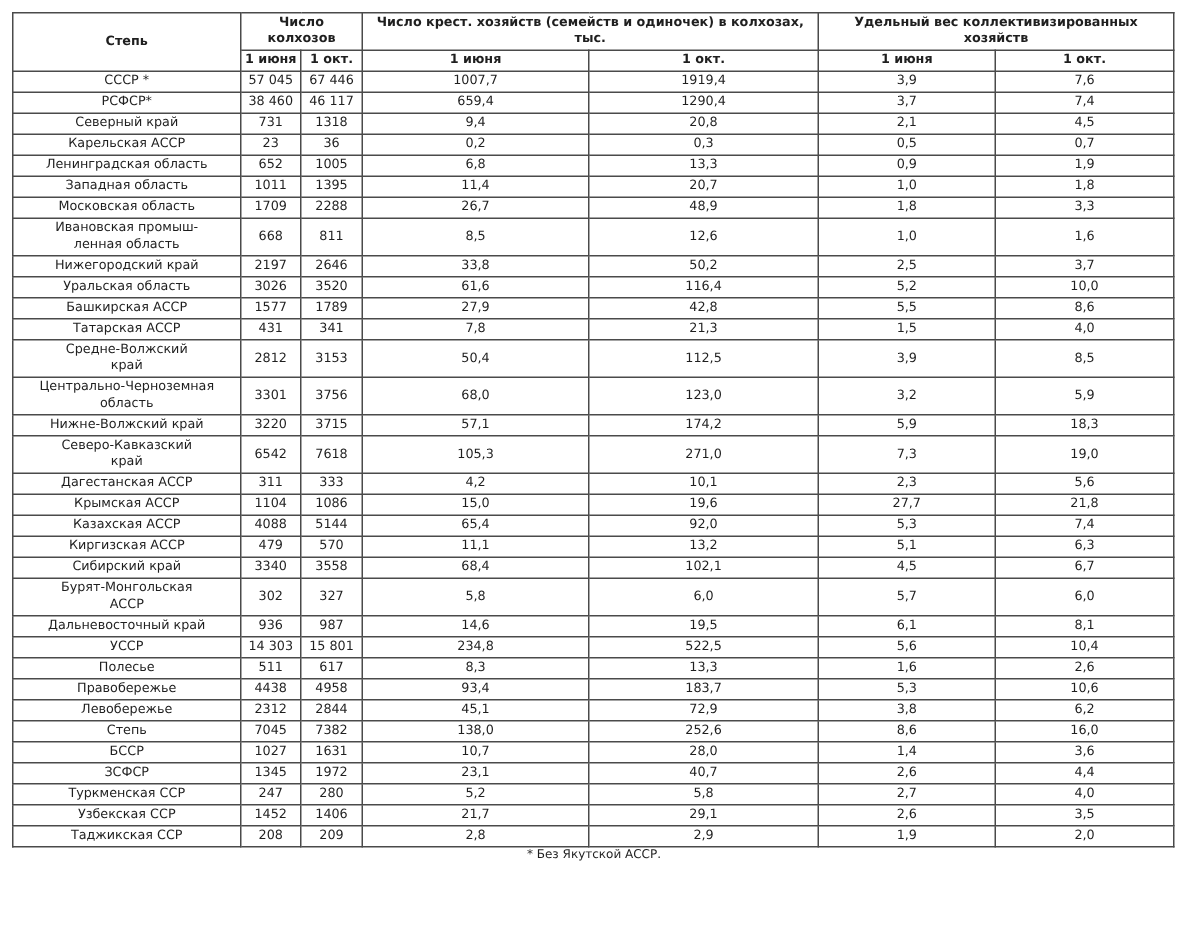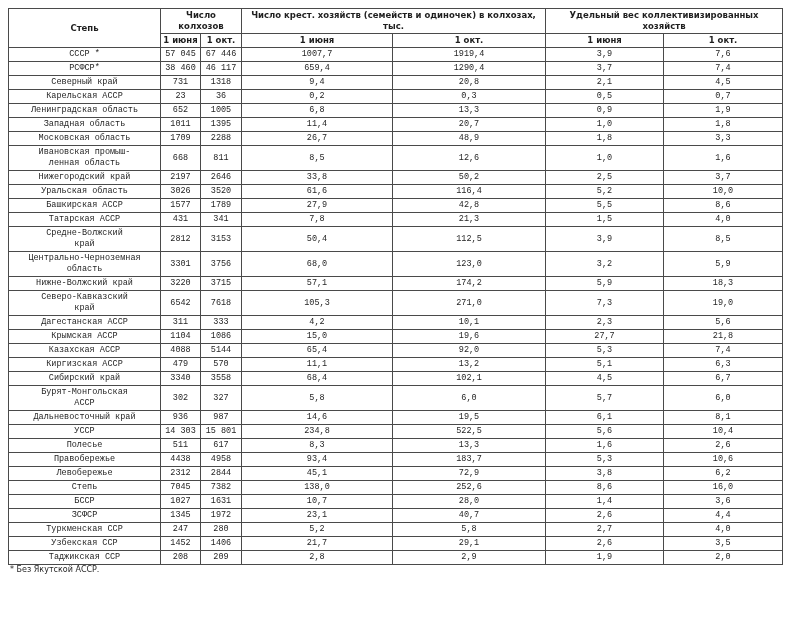--- a/index.html
+++ b/index.html
@@ -24,27 +24,27 @@
   th, td {
     border:1px solid #4a4a4a;
     font-size:8.5px;
     line-height:11px;
     text-align:center;
     vertical-align:middle;
     padding:1px 2px;
     overflow:hidden;
   }
   th { font-weight:bold; }
-  tbody tr { height:13px;font-family:Liberation Mono, monospace; }
+  tbody tr { height:13px; }
   td.region { white-space:pre-line; }
   .footnote {
     font-size:8px;
     line-height:10px;
     margin:0 0 0 2px;
-    text-align:left;
+    text-align:center;
   }
 </style>
 </head>
 <body>
 
 <div class="wrap">
   <table>
     <colgroup>
       <col class="c-region">
         <col class="c-n1">

